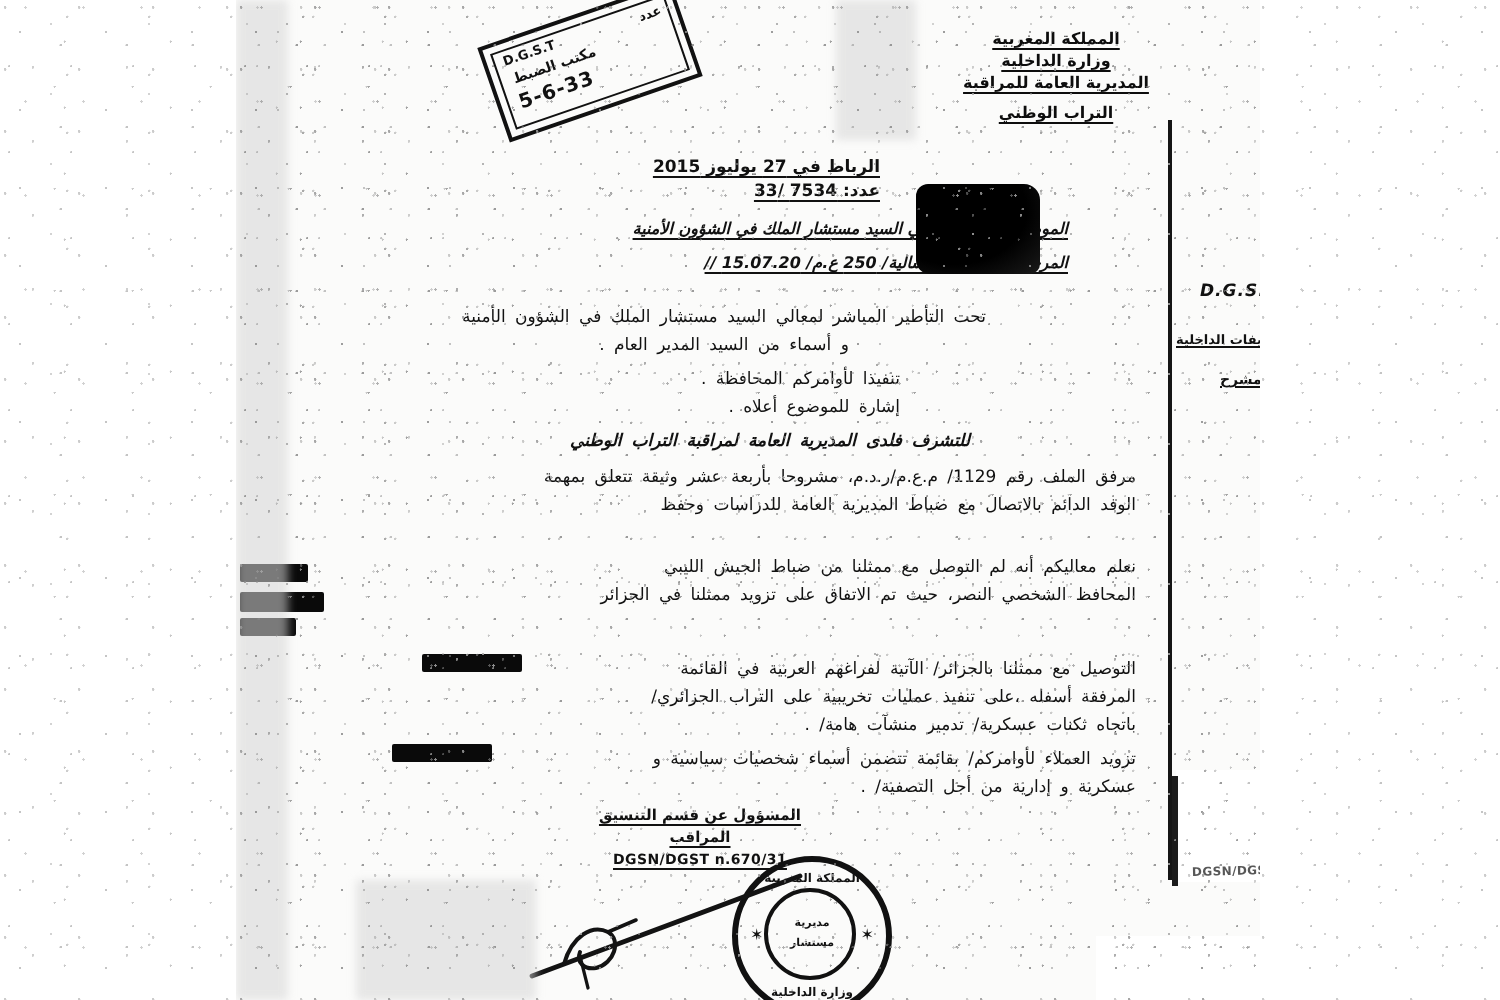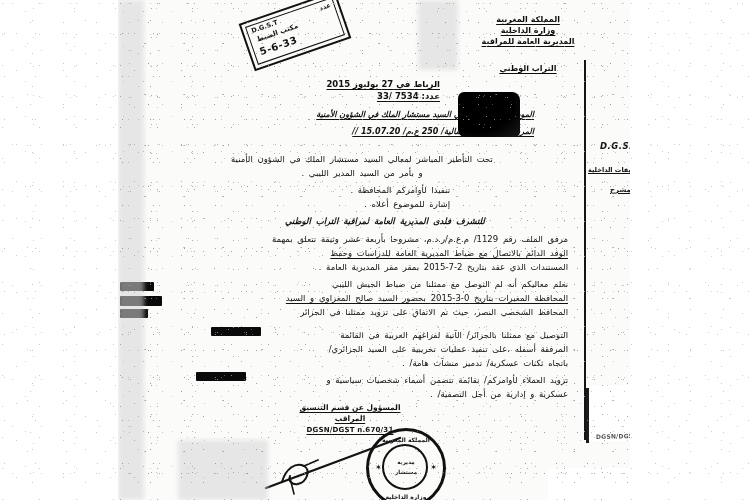--- a/index.html
+++ b/index.html
@@ -60,21 +60,21 @@
       radial-gradient(circle at 15% 77%, #8f8f8f 0.5px, transparent 0.6px),
       radial-gradient(circle at 35% 91%, #a0a0a0 0.6px, transparent 0.7px),
       radial-gradient(circle at 70% 85%, #979797 0.5px, transparent 0.6px),
       radial-gradient(circle at 92% 55%, #8b8b8b 0.6px, transparent 0.7px),
       radial-gradient(circle at 52% 34%, #a8a8a8 0.5px, transparent 0.6px);
     background-size:
       37px 31px, 43px 39px, 29px 47px, 53px 33px, 41px 29px,
       31px 43px, 47px 37px, 39px 51px, 33px 41px, 49px 35px;
   }
   .noise.heavy { opacity: .85; }
-  .u { text-decoration: underline; text-underline-offset: 2px; }
+  .u { text-underline-offset: 2px; }
   .it { font-style: italic; }
 
   
   #masthead {
     position: absolute;
     left: 330px;
     top: 14px;
     width: 160px;
     text-align: center;
   }
@@ -82,21 +82,21 @@
     direction: rtl;
     color: #0d0d0d;
     font-weight: bold;
     font-size: 8px;
     line-height: 11px;
     text-decoration: underline;
     text-underline-offset: 1.5px;
     letter-spacing: .3px;
     white-space: nowrap;
   }
-  #masthead .l4 { margin-top: 16px; font-size: 8px; }
+  #masthead .l4 { margin-top: 4px; font-size: 8px; }
 
   
   #reg-stamp {
     position: absolute;
     left: 126px;
     top: 6px;
     width: 98px;
     height: 46px;
     border: 2.5px solid #111;
     transform: rotate(-19deg);
@@ -371,47 +371,45 @@
     <div id="datebox">
       <div>الرباط في 27 يوليوز 2015</div>
       <div>عدد: 7534 /33</div>
     </div>
 
     <div id="subject">الموضوع : الرفع لمعالي السيد مستشار الملك في الشؤون الأمنية</div>
     <div id="refline">المرجع : ردا على الإرسالية/ 250 ع.م/ 15.07.20 //</div>
 
     <div class="blk center" style="right:118px; top:152px; width:300px;">
       <div>تحت التأطير المباشر لمعالي السيد مستشار الملك في الشؤون الأمنية</div>
-      <div>و بأمر من السيد المدير الليبي .</div>
+      <div>و أسماء من السيد المدير العام .</div>
     </div>
 
     <div class="blk right" style="right:180px; top:183px; width:160px;">
       <div>تنفيذا لأوامركم المحافظة .</div>
       <div>إشارة للموضوع أعلاه .</div>
     </div>
 
     <div class="blk center it" style="right:100px; top:214px; width:290px; font-style:italic; font-weight:bold;">
       <div>للتشرف فلدى المديرية العامة لمراقبة التراب الوطني</div>
     </div>
 
     <div class="blk just" style="right:62px; top:232px; width:330px;">
       <div>مرفق الملف رقم 1129/ م.ع.م/ر.د.م، مشروحا بأربعة عشر وثيقة تتعلق بمهمة</div>
       <div class="u">الوفد الدائم بالاتصال مع ضباط المديرية العامة للدراسات وحفظ</div>
-      <div>المستندات الذي عقد بتاريخ 2-7-2015 بمقر مقر المديرية العامة .</div>
     </div>
 
     <div class="blk just" style="right:62px; top:277px; width:330px;">
       <div>نعلم معاليكم أنه لم التوصل مع ممثلنا من ضباط الجيش الليبي</div>
-      <div class="u">المحافظة المغيرات بتاريخ 0-3-2015 بحضور السيد صالح المغزاوي و السيد</div>
       <div>المحافظ الشخصي النصر، حيث تم الاتفاق على تزويد ممثلنا في الجزائر</div>
     </div>
 
     <div class="blk just" style="right:62px; top:328px; width:330px;">
       <div>التوصيل مع ممثلنا بالجزائر/ الآتية لفراغهم العربية في القائمة</div>
-      <div>المرفقة أسفله ،على تنفيذ عمليات تخريبية على السيد الجزائري/</div>
+      <div>المرفقة أسفله ،على تنفيذ عمليات تخريبية على التراب الجزائري/</div>
       <div>باتجاه ثكنات عسكرية/ تدمير منشآت هامة/ .</div>
     </div>
 
     <div class="blk just" style="right:62px; top:373px; width:330px;">
       <div>تزويد العملاء لأوامركم/ بقائمة تتضمن أسماء شخصيات سياسية و</div>
       <div>عسكرية و إدارية من أجل التصفية/ .</div>
     </div>
 
     <div class="redact" style="left:2px;  top:282px; width:34px;  height:9px;"></div>
     <div class="redact" style="left:2px;  top:296px; width:42px;  height:10px;"></div>

